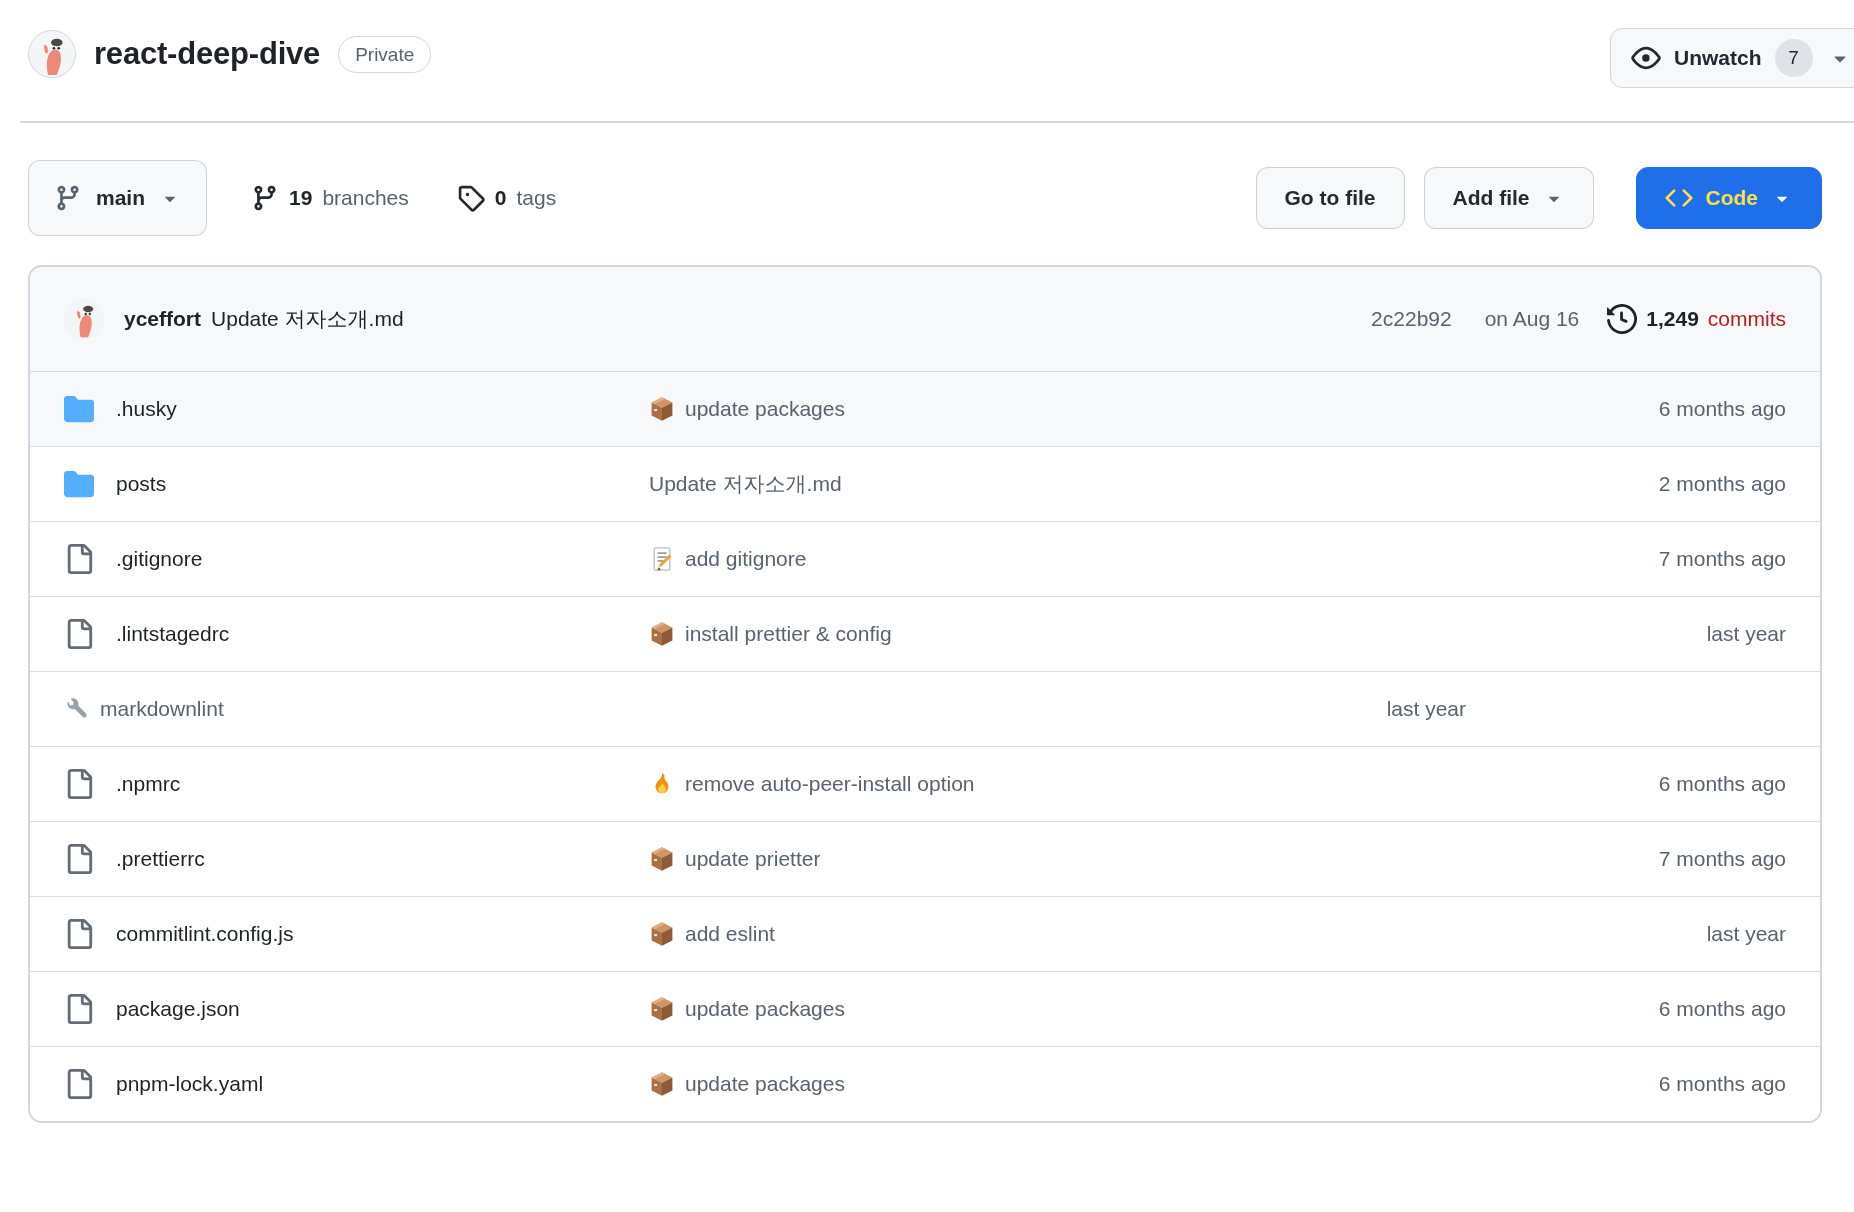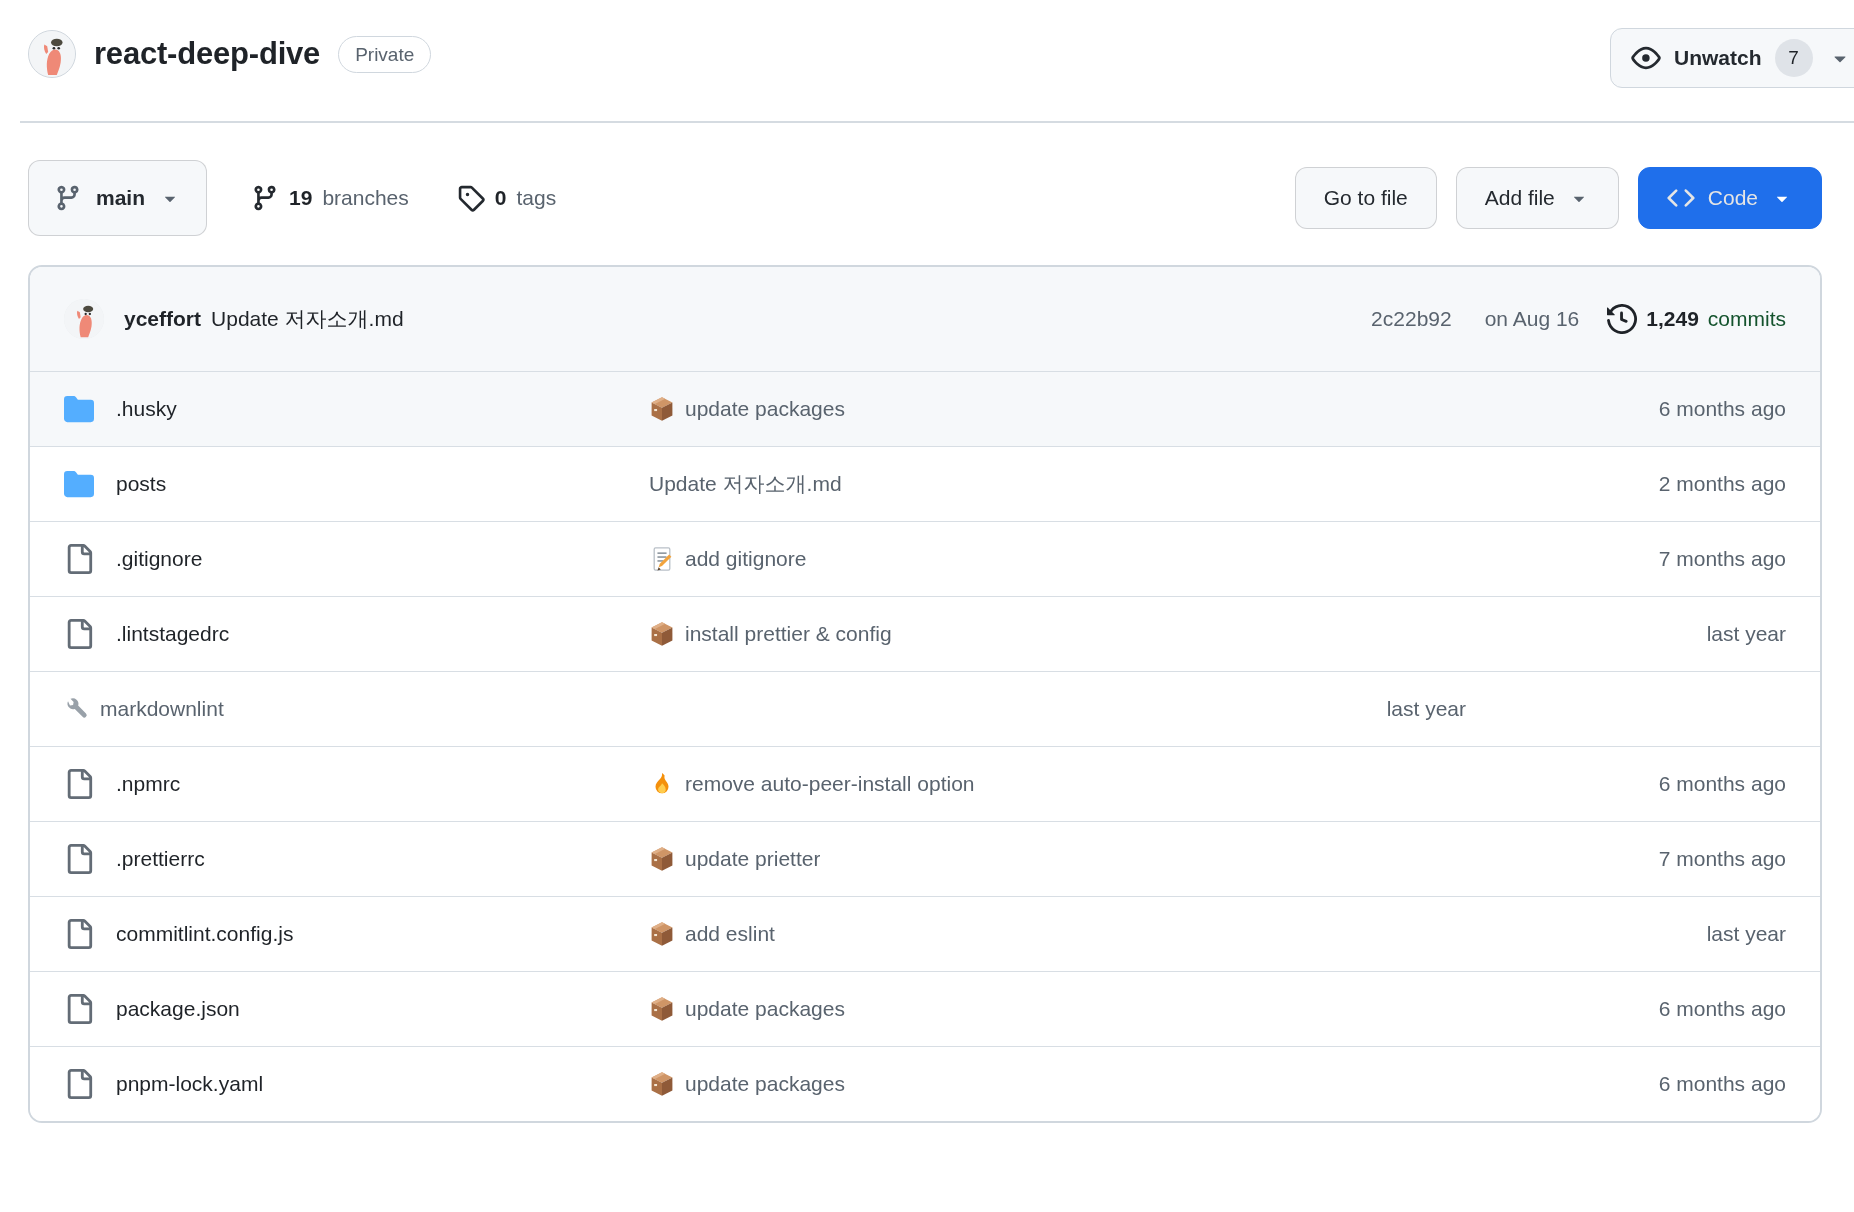--- a/index.html
+++ b/index.html
@@ -32,40 +32,40 @@
   .toolbar{position:absolute;top:167px;left:28px;width:1794px;height:62px;display:flex;align-items:center;}
   .branch-btn{height:76px;box-sizing:border-box;border:1px solid rgba(31,35,40,.18);border-radius:12px;background:#f6f8fa;
     display:flex;align-items:center;gap:14px;padding:0 25px;font-size:21px;font-weight:600;color:#24292f;cursor:pointer;}
   .branch-btn .caret{color:#59636e;}
   .repo-stats{display:flex;align-items:center;gap:48px;margin-left:44px;}
   .stat{display:flex;align-items:center;gap:10px;font-size:21px;color:#59636e;cursor:pointer;}
   .stat .stat-icon{color:#24292f;}
   .stat b{color:#1f2328;font-weight:700;}
   .toolbar-right{margin-left:auto;display:flex;align-items:center;gap:19px;}
   .btn{height:62px;box-sizing:border-box;border-radius:12px;border:1px solid rgba(31,35,40,.18);background:#f6f8fa;
-    color:#24292f;font-size:21px;font-weight:400;display:flex;align-items:center;justify-content:center;gap:13px;
+    color:#24292f;font-size:21px;font-weight:700;display:flex;align-items:center;justify-content:center;gap:13px;
     padding:0 28px;cursor:pointer;font-family:inherit;}
   .btn .caret{color:#59636e;}
-  .btn-primary{background:#1f6feb;border:1px solid #1f6feb;color:#e5e5e5;}
+  .btn-primary{background:#1f6feb;border:1px solid #1f6feb;color:#fde047;margin-left:23px;}
   .btn-primary .caret{color:#fff;}
 
   
   .file-table{position:absolute;top:265px;left:28px;width:1794px;box-sizing:border-box;
     border:2px solid #d0d7de;border-radius:14px;overflow:hidden;background:#fff;}
   .commit-bar{height:104px;background:#f6f8fa;display:flex;align-items:center;padding:0 34px;}
   .commit-avatar{width:40px;height:40px;border-radius:50%;overflow:hidden;background:#eceff1;flex:none;}
   .commit-author{font-size:21px;font-weight:700;margin-left:20px;cursor:pointer;}
   .commit-msg{font-size:21px;margin-left:10px;color:#1f2328;cursor:pointer;}
   .commit-right{margin-left:auto;display:flex;align-items:center;}
   .commit-sha{font-size:21px;color:#59636e;cursor:pointer;}
   .commit-date{font-size:21px;color:#59636e;margin-left:33px;}
   .commit-history{display:flex;align-items:center;gap:9px;margin-left:28px;cursor:pointer;}
   .commit-history .hist-icon{color:#1f2328;}
   .commit-count{font-size:21px;font-weight:700;color:#1f2328;}
-  .commit-count-label{font-size:21px;color:#14532d;}
+  .commit-count-label{font-size:21px;color:#b91c1c;}
 
   .file-row{height:74px;border-top:1px solid #d8dee4;display:grid;grid-template-columns:585px 1fr 320px;
     align-items:center;padding:0 34px;background:#fff;}
   .file-row.hovered{background:#f6f8fa;}
   .cell-name{display:flex;align-items:center;gap:22px;min-width:0;}
   .entry-icon.dir{color:#54aeff;}
   .entry-icon.file{color:#636c76;}
   .entry-name{font-size:21px;color:#1f2328;cursor:pointer;white-space:nowrap;}
   .cell-msg{display:flex;align-items:center;gap:10px;min-width:0;}
   .msg-text{font-size:21px;color:#59636e;cursor:pointer;white-space:nowrap;overflow:hidden;text-overflow:ellipsis;}

